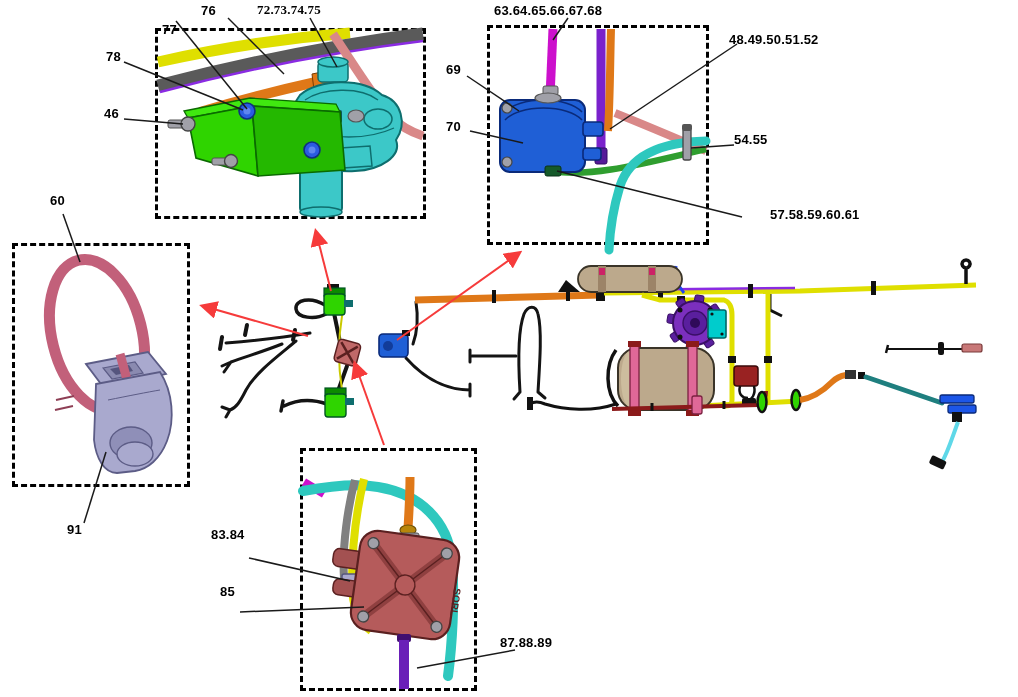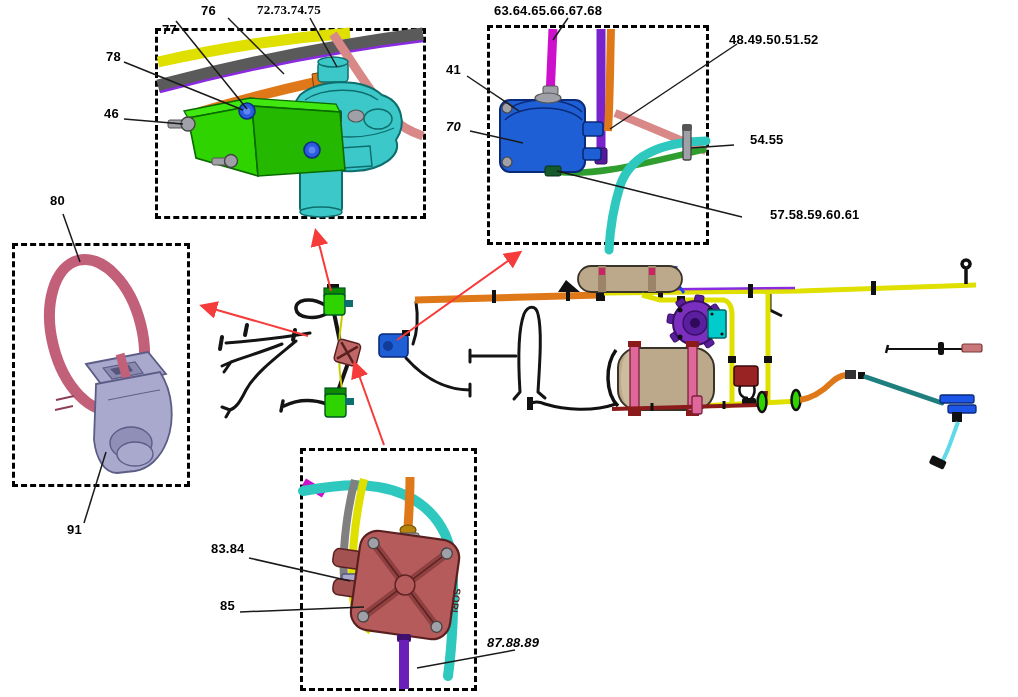--- a/index.html
+++ b/index.html
@@ -300,23 +300,23 @@
     </g>
   </svg>
 
   <div class="callout" style="left:156px;top:22px;margin-left:6px;">77</div>
   <div class="callout" style="left:201px;top:3px;">76</div>
   <div class="callout" style="left:257px;top:2px;font-family:Liberation Serif, serif;">72.73.74.75</div>
   <div class="callout" style="left:106px;top:49px;">78</div>
   <div class="callout" style="left:104px;top:106px;">46</div>
   <div class="callout" style="left:494px;top:3px;">63.64.65.66.67.68</div>
   <div class="callout" style="left:729px;top:32px;">48.49.50.51.52</div>
-  <div class="callout" style="left:446px;top:62px;">41</div>
-  <div class="callout" style="left:446px;top:119px;font-style:italic;">70</div>
-  <div class="callout" style="left:734px;top:132px;margin-left:16px;">54.55</div>
+  <div class="callout" style="left:446px;top:62px;">69</div>
+  <div class="callout" style="left:446px;top:119px;">70</div>
+  <div class="callout" style="left:734px;top:132px;">54.55</div>
   <div class="callout" style="left:742px;top:207px;padding-left:28px;">57.58.59.60.61</div>
-  <div class="callout" style="left:50px;top:193px;">80</div>
+  <div class="callout" style="left:50px;top:193px;">60</div>
   <div class="callout" style="left:67px;top:522px;">91</div>
-  <div class="callout" style="left:211px;top:541px;">83.84</div>
-  <div class="callout" style="left:220px;top:598px;">85</div>
-  <div class="callout" style="left:487px;top:635px;font-style:italic;">87.88.89</div>
+  <div class="callout" style="left:211px;top:527px;">83.84</div>
+  <div class="callout" style="left:220px;top:584px;">85</div>
+  <div class="callout" style="left:500px;top:635px;">87.88.89</div>
 
 </div>
 
 </body></html>

